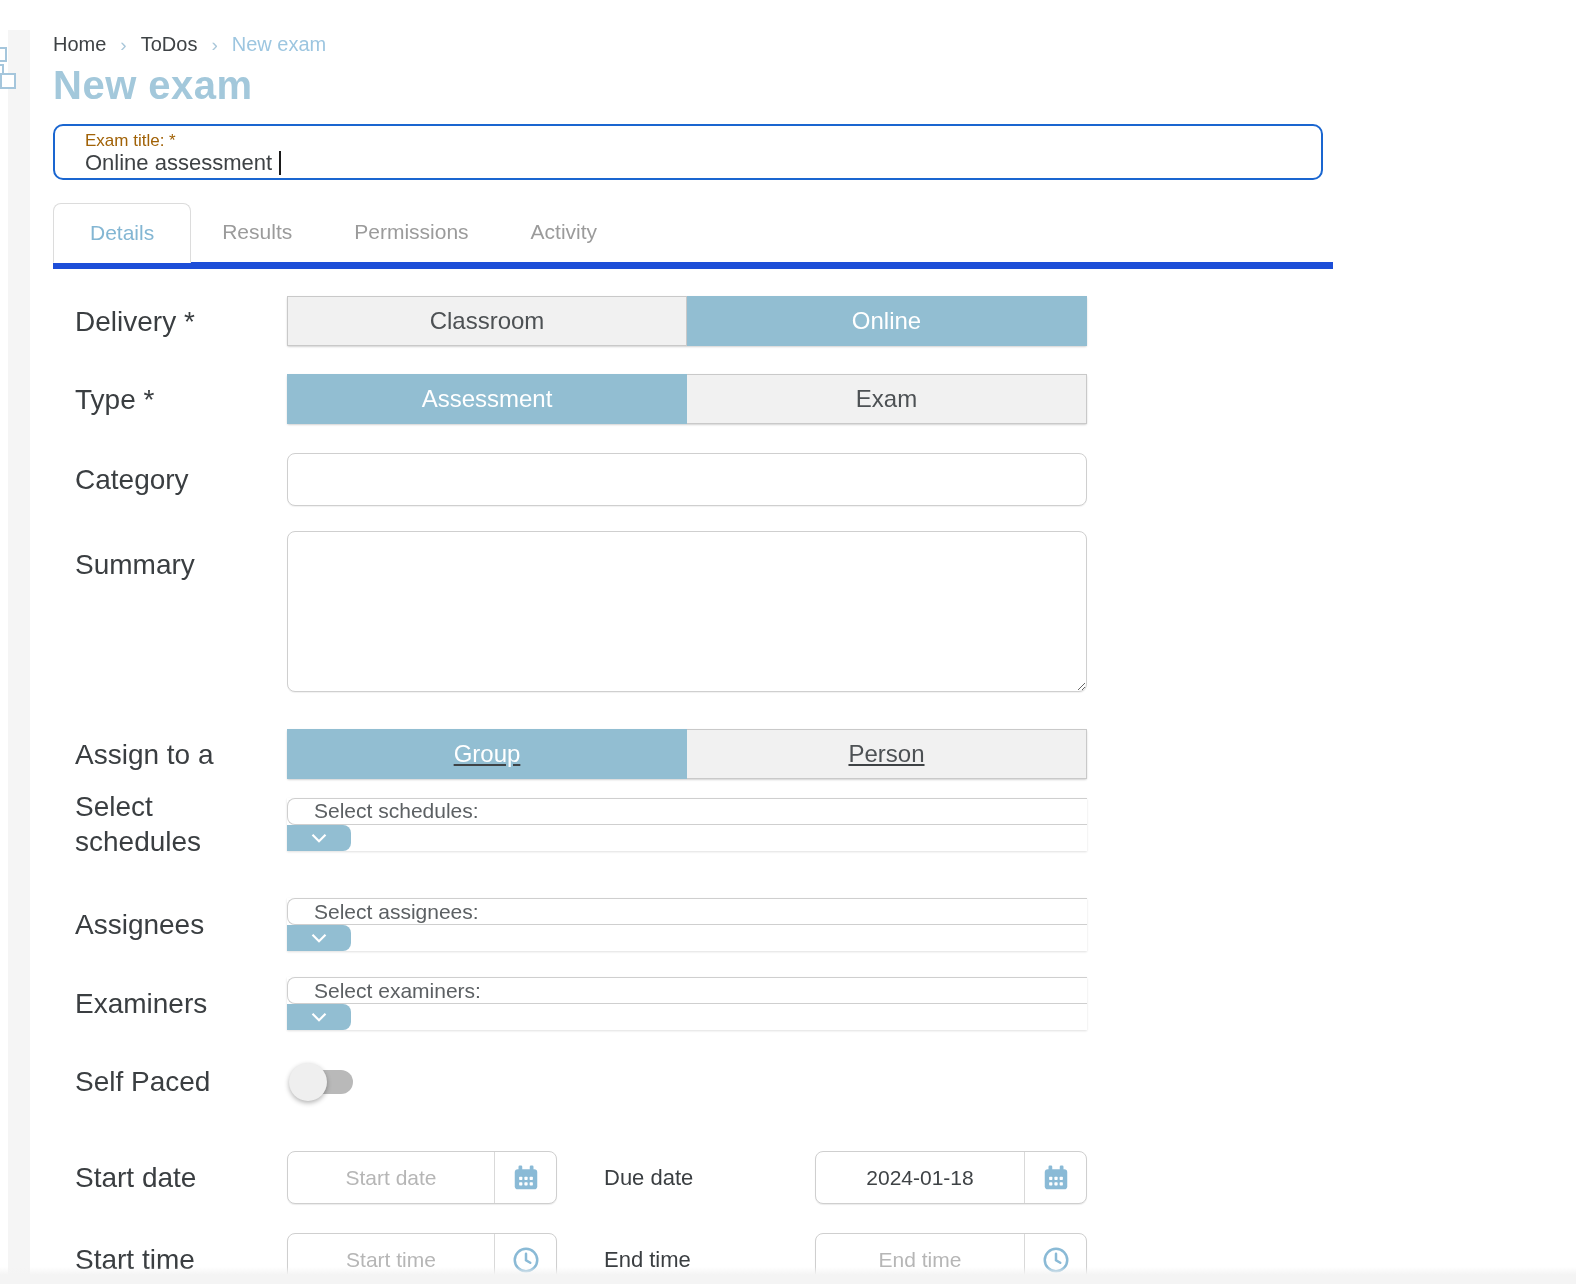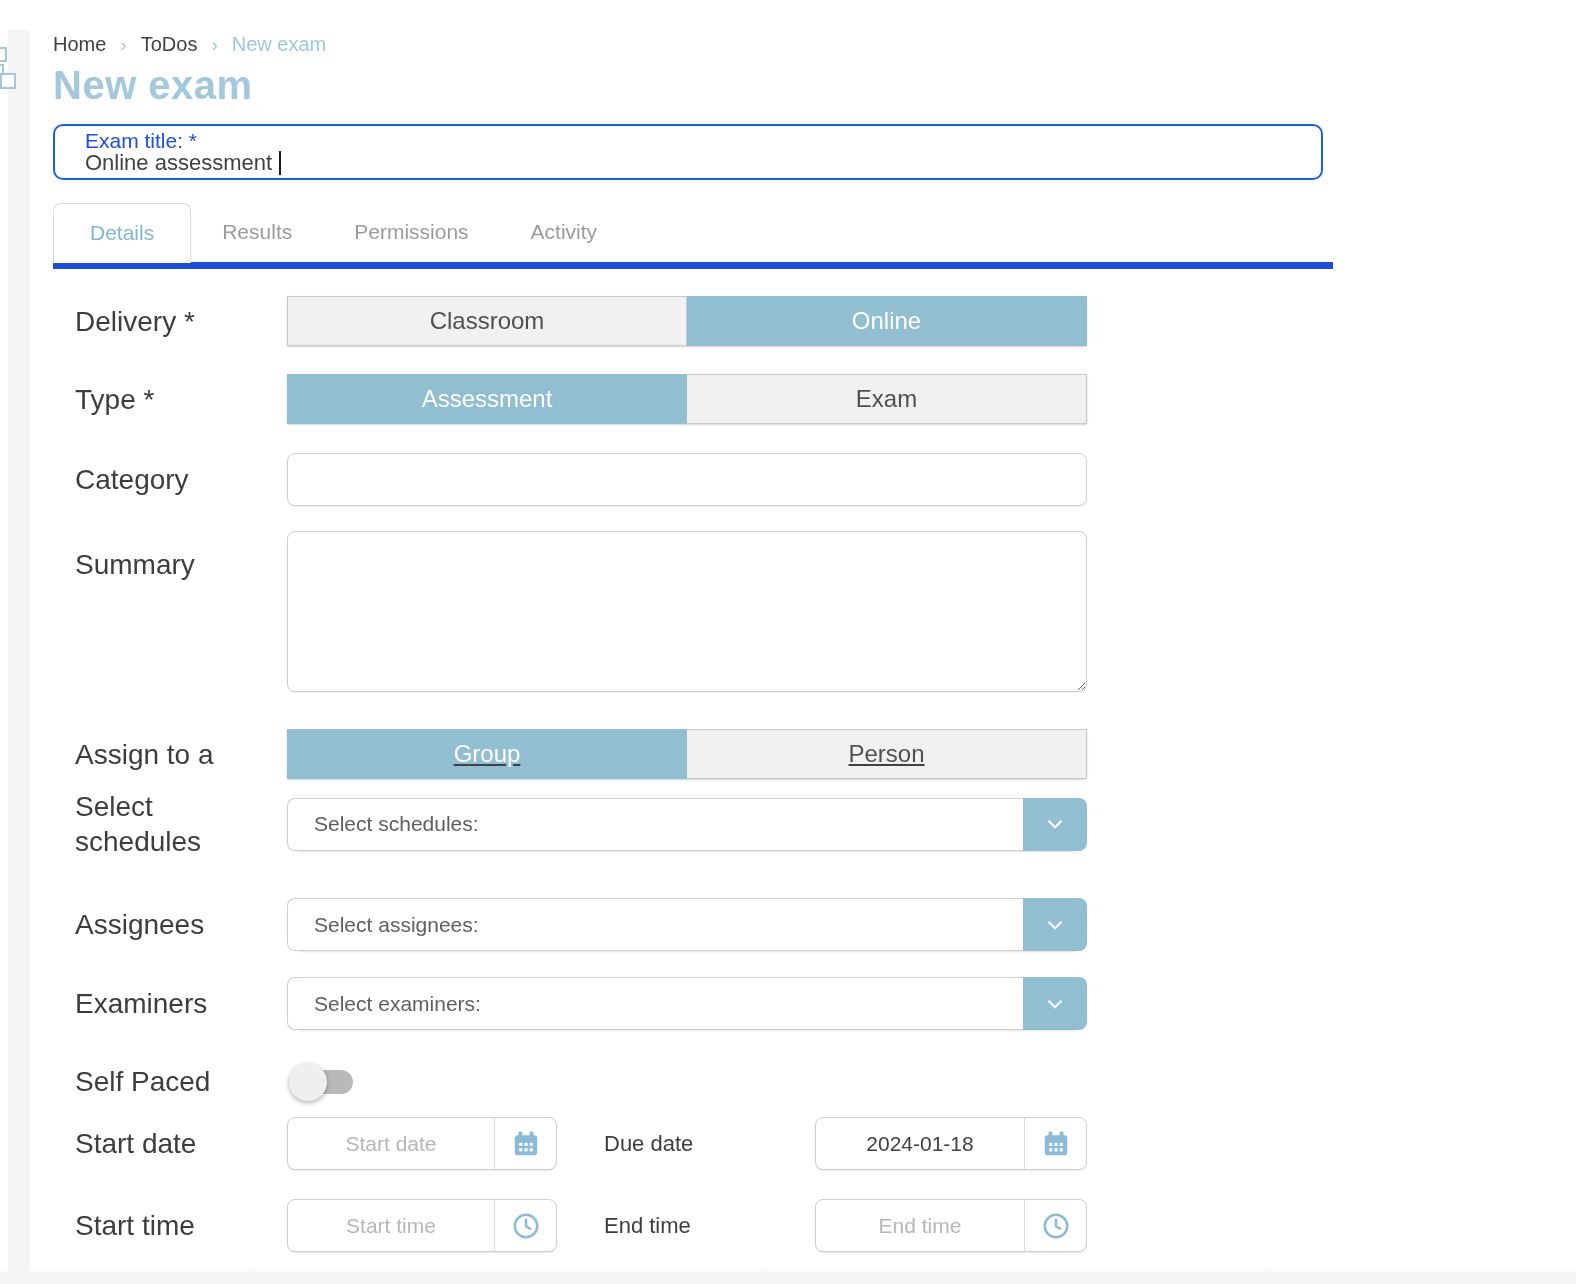--- a/index.html
+++ b/index.html
@@ -25,21 +25,21 @@
   .breadcrumb { font-size: 20px; color: #3e4245; display: flex; align-items: center; gap: 14px; }
   .breadcrumb .sep { color: #a9c7da; font-size: 19px; }
   .breadcrumb .crumb { cursor: pointer; }
   .breadcrumb .crumb.current { color: #9dc6e0; }
 
   h1.page-title { margin-top: 7px; font-size: 40px; line-height: 44px; font-weight: bold; color: #a3c8db; letter-spacing: 0.5px; }
 
   
   .title-box { margin-top: 17px; width: 1270px; height: 56px; border: 2px solid #1a66d0;
     border-radius: 10px; padding: 5px 0 0 30px; background: #fff; cursor: text; }
-  .title-box .mini-label { font-size: 21px; line-height: 20px; color: #1d4ed8; }
+  .title-box .mini-label { font-size: 17px; line-height: 20px; color: #a16207; }
   .title-box .value-line { font-size: 22px; line-height: 24px; color: #3e4245; display: flex; align-items: center; }
   .caret { display: inline-block; width: 2px; height: 24px; background: #1b1b1b; margin-left: 7px; }
 
   
   .tabs { margin-top: 28px; display: flex; align-items: flex-end; border-bottom: 7px solid #1d4ed8; height: 61px; width: 1280px; }
   .tab { font-size: 21px; color: #9b9b9b; padding: 0 31px; height: 60px; display: flex; align-items: center; cursor: pointer; }
   .tab.active { color: #83b6d3; background: #fff; border: 1px solid #dcdcdc; border-bottom: 1px solid #ffffff;
     border-radius: 8px 8px 0 0; margin-bottom: -1px; padding: 0 36px; }
 
   
@@ -59,21 +59,21 @@
 
   
   .text-input { width: 800px; height: 53px; border: 1px solid #cfcfcf; border-radius: 8px;
     font-family: inherit; font-size: 21px; color: #3e4245; padding: 0 24px; background: #fff;
     box-shadow: 0 1px 1px rgba(0,0,0,0.06); }
   .summary-area { width: 800px; height: 161px; border: 1px solid #cfcfcf; border-radius: 8px;
     font-family: inherit; font-size: 21px; color: #3e4245; padding: 12px 24px; resize: both;
     box-shadow: 0 1px 1px rgba(0,0,0,0.06); }
 
   
-  .select { display: flex; width: 800px; height: 53px; box-shadow: 0 1px 2px rgba(0,0,0,0.12); border-radius: 16px; cursor: pointer; }
+  .select { display: flex; width: 800px; height: 53px; box-shadow: 0 1px 2px rgba(0,0,0,0.12); border-radius: 0; cursor: pointer; flex-direction: column; }
   .select .sel-text { flex: 1; border: 1px solid #cfcfcf; border-right: none; border-radius: 8px 0 0 8px;
     background: #fff; display: flex; align-items: center; padding-left: 26px; font-size: 21px; color: #5c6063; }
   .select .dd-btn { width: 64px; border: none; border-radius: 0 8px 8px 0; background: #92bed2;
     display: flex; align-items: center; justify-content: center; cursor: pointer; }
 
   
   .switch { position: relative; width: 58px; height: 24px; background: #b9b9b9; border-radius: 12px; cursor: pointer; margin-left: 8px; }
   .switch .knob { position: absolute; left: -6px; top: -7px; width: 38px; height: 38px; border-radius: 50%;
     background: #efefef; box-shadow: 0 2px 5px rgba(0,0,0,0.3); }
 
@@ -194,21 +194,21 @@
       <div class="select">
         <div class="sel-text">Select examiners:</div>
         <button class="dd-btn">
           <svg width="26" height="26" viewBox="0 0 24 24">
               <polyline points="6 9 12 15 18 9" fill="none" stroke="#ffffff" stroke-width="2"></polyline>
             </svg>
         </button>
       </div>
     </div>
 
-    <div class="row" style="margin-bottom:18px;">
+    <div class="row" style="margin-bottom:52px;">
       <div class="row-label"><span class="lbl">Self Paced</span></div>
       <div class="switch">
         <div class="knob"></div>
       </div>
     </div>
 
     <div class="row" style="margin-bottom:29px;">
       <div class="row-label"><span class="lbl">Start date</span></div>
       <div class="input-icon-group grp-date">
         <input placeholder="Start date" style="">

